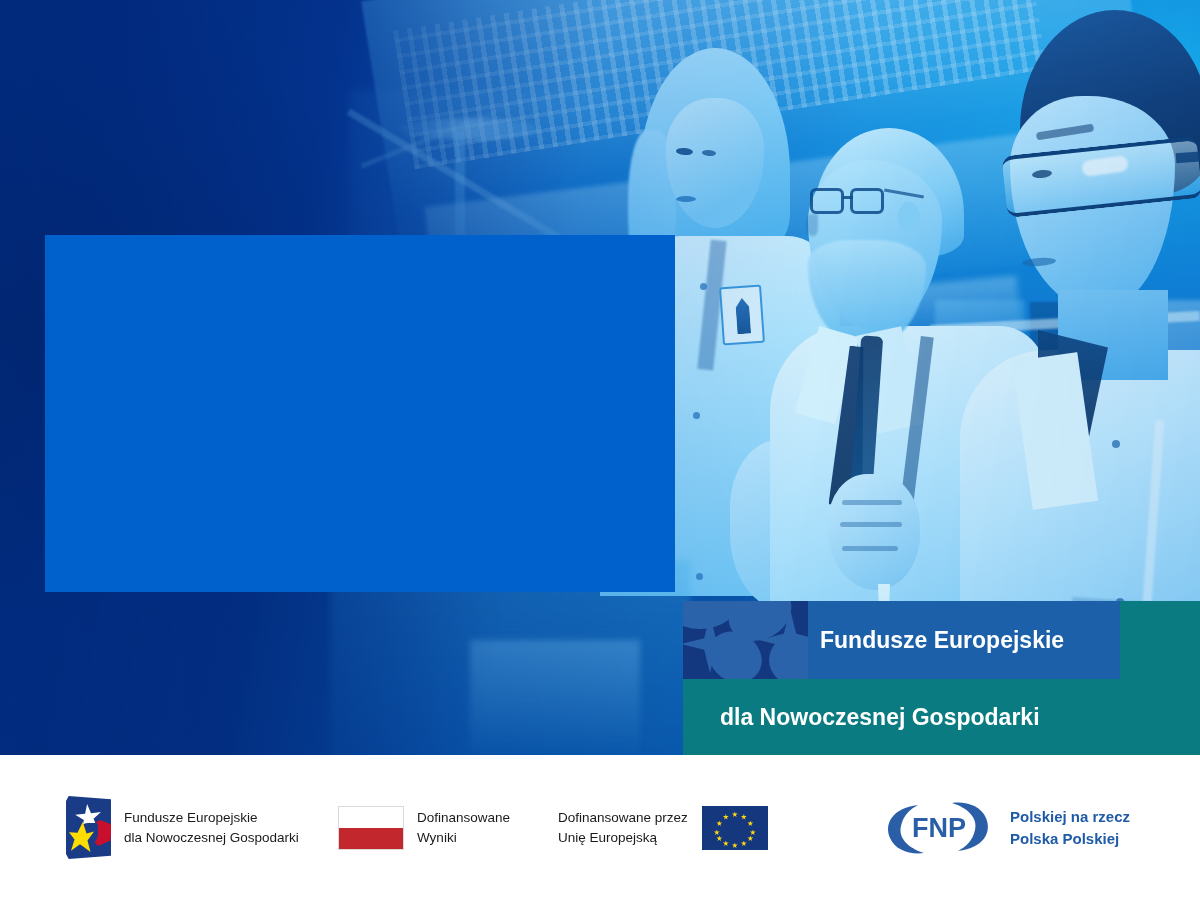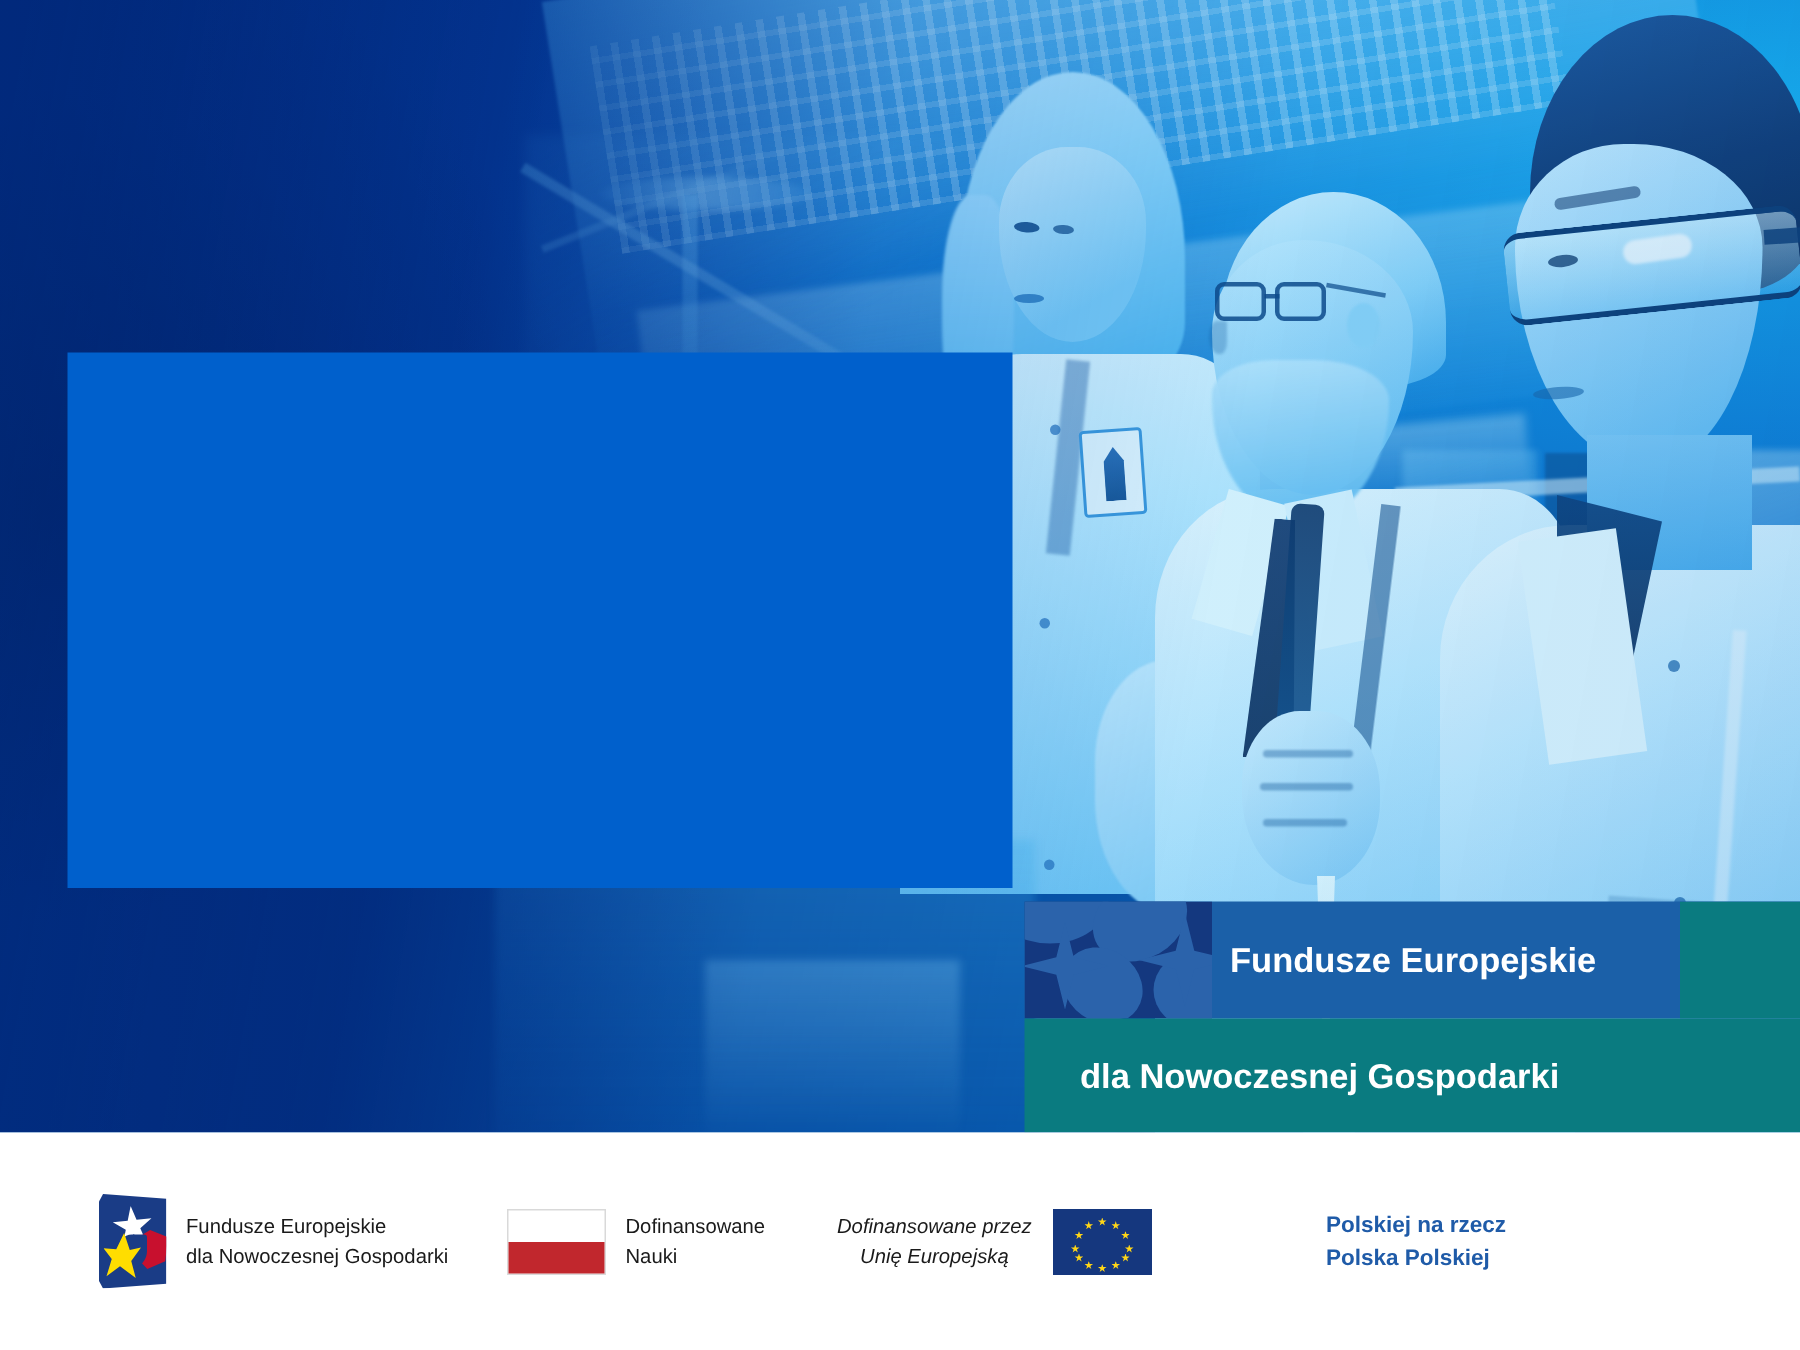--- a/index.html
+++ b/index.html
@@ -495,21 +495,21 @@
 
   
   .eu-flag {
     width:66px; height:44px; background:#15377E; position:relative;
     margin-left:14px;
   }
   .eu-star {
     position:absolute; width:6px; height:6px; background:#FFD617;
     clip-path:polygon(50% 0,61% 35%,98% 35%,68% 57%,79% 92%,50% 70%,21% 92%,32% 57%,2% 35%,39% 35%);
   }
-  .eu-text { text-align:center;font-style:italic; }
+  .eu-text { text-align:left; }
 
   
   .fnp-mark {
     width:110px; height:56px; position:relative; margin-right:16px;
   }
   .fnp-text {
     font-size:15px; line-height:1.45; color:#1F5BA8; font-weight:bold;
     white-space:nowrap;
   }
 </style>
@@ -635,21 +635,21 @@
         <div>dla Nowoczesnej Gospodarki</div>
       </div>
     </div>
 
     <div class="f-group g-pl">
       <div class="pl-flag">
         <span class="red"></span>
       </div>
       <div class="logo-text">
         <div>Dofinansowane</div>
-        <div>Nauki</div>
+        <div>Wyniki</div>
       </div>
     </div>
 
     <div class="f-group g-eu">
       <div class="logo-text eu-text">
         <div>Dofinansowane przez</div>
         <div>Unię Europejską</div>
       </div>
       <div class="eu-flag">
         <span class="eu-star" style="left:30px;top:6px"></span>
@@ -661,20 +661,27 @@
         <span class="eu-star" style="left:30px;top:37px"></span>
         <span class="eu-star" style="left:21px;top:35px"></span>
         <span class="eu-star" style="left:14.5px;top:30px"></span>
         <span class="eu-star" style="left:12px;top:24px"></span>
         <span class="eu-star" style="left:14.5px;top:15px"></span>
         <span class="eu-star" style="left:21px;top:8.5px"></span>
       </div>
     </div>
 
     <div class="f-group g-fnp">
+      <div class="fnp-mark">
+        <svg width="110" height="56" viewBox="0 0 110 56" aria-hidden="true">
+          <path d="M34 5 C8 8 0 24 6 38 C11 50 26 55 40 53 C24 48 14 38 17 26 C19 16 26 9 34 5 Z" fill="#2A5FA8"></path>
+          <path d="M74 51 C100 48 108 32 102 18 C97 6 82 1 68 3 C84 8 94 18 91 30 C89 40 82 47 74 51 Z" fill="#2A5FA8"></path>
+          <text x="55" y="37" font-family="'Liberation Sans',sans-serif" font-size="27" font-weight="bold" fill="#2A5FA8" text-anchor="middle">FNP</text>
+        </svg>
+      </div>
       <div class="fnp-text">
         <div>Polskiej na rzecz</div>
         <div>Polska Polskiej</div>
       </div>
     </div>
 
   </div>
 
 </div>
 

